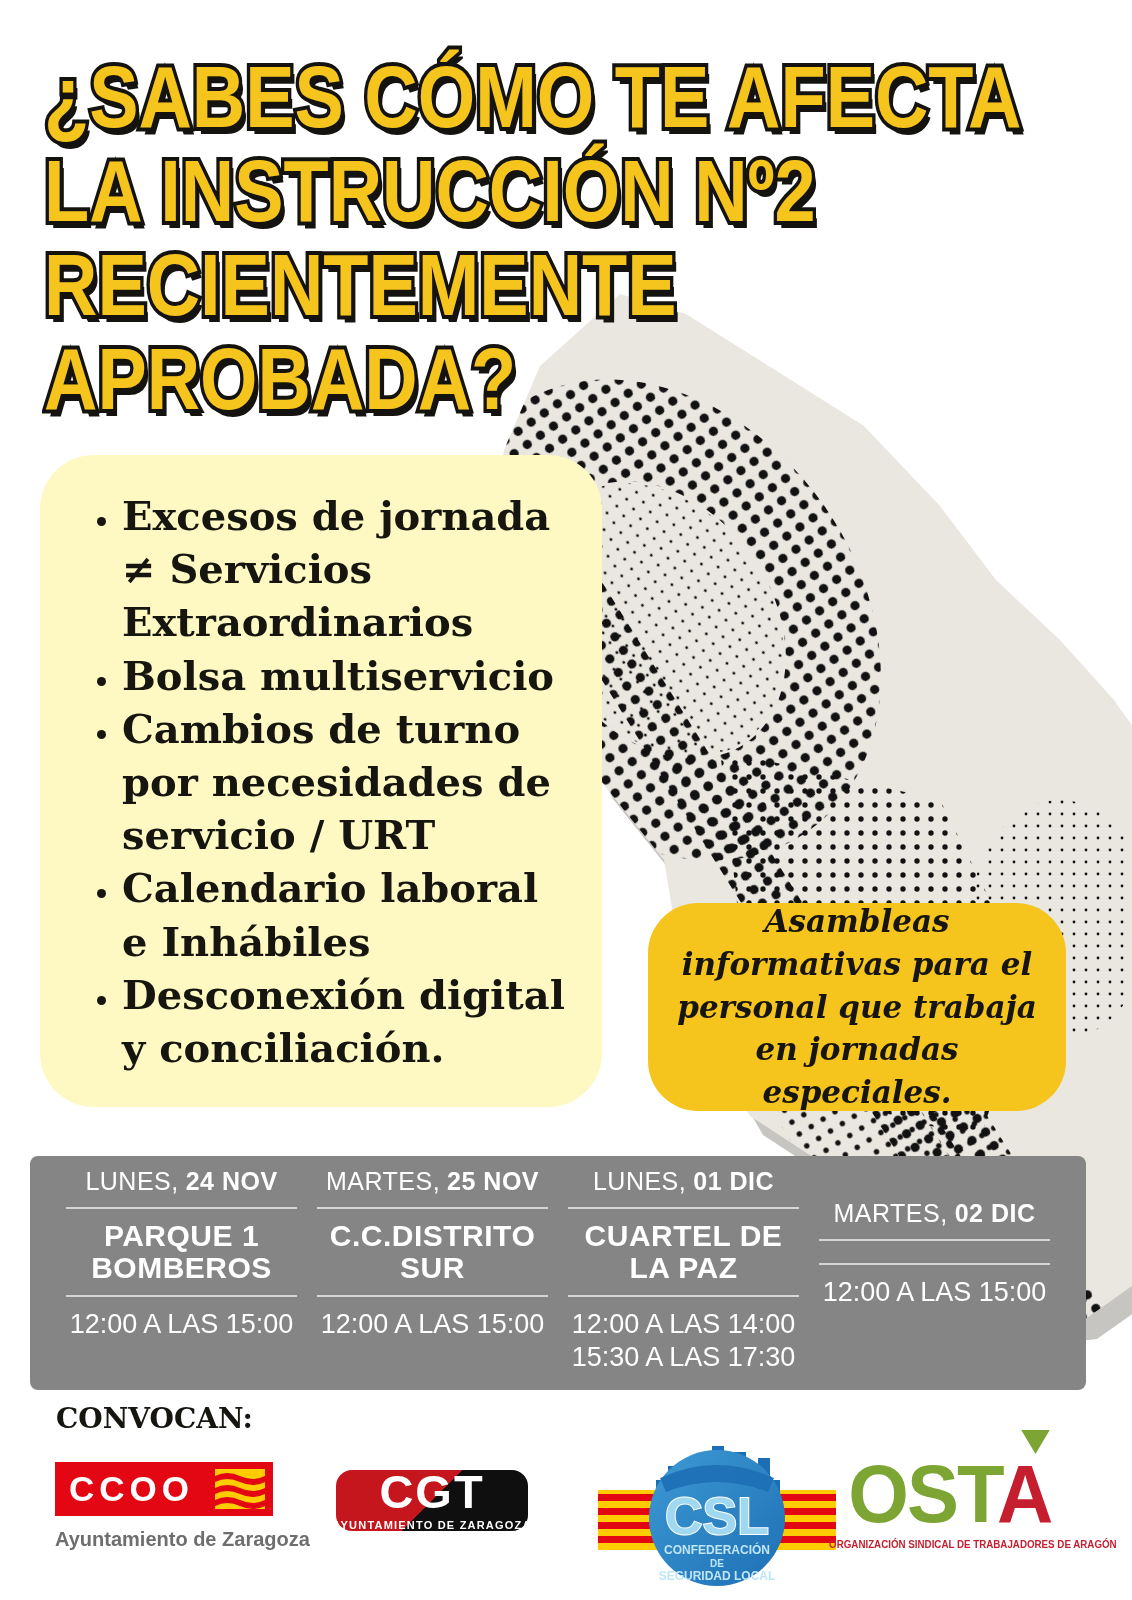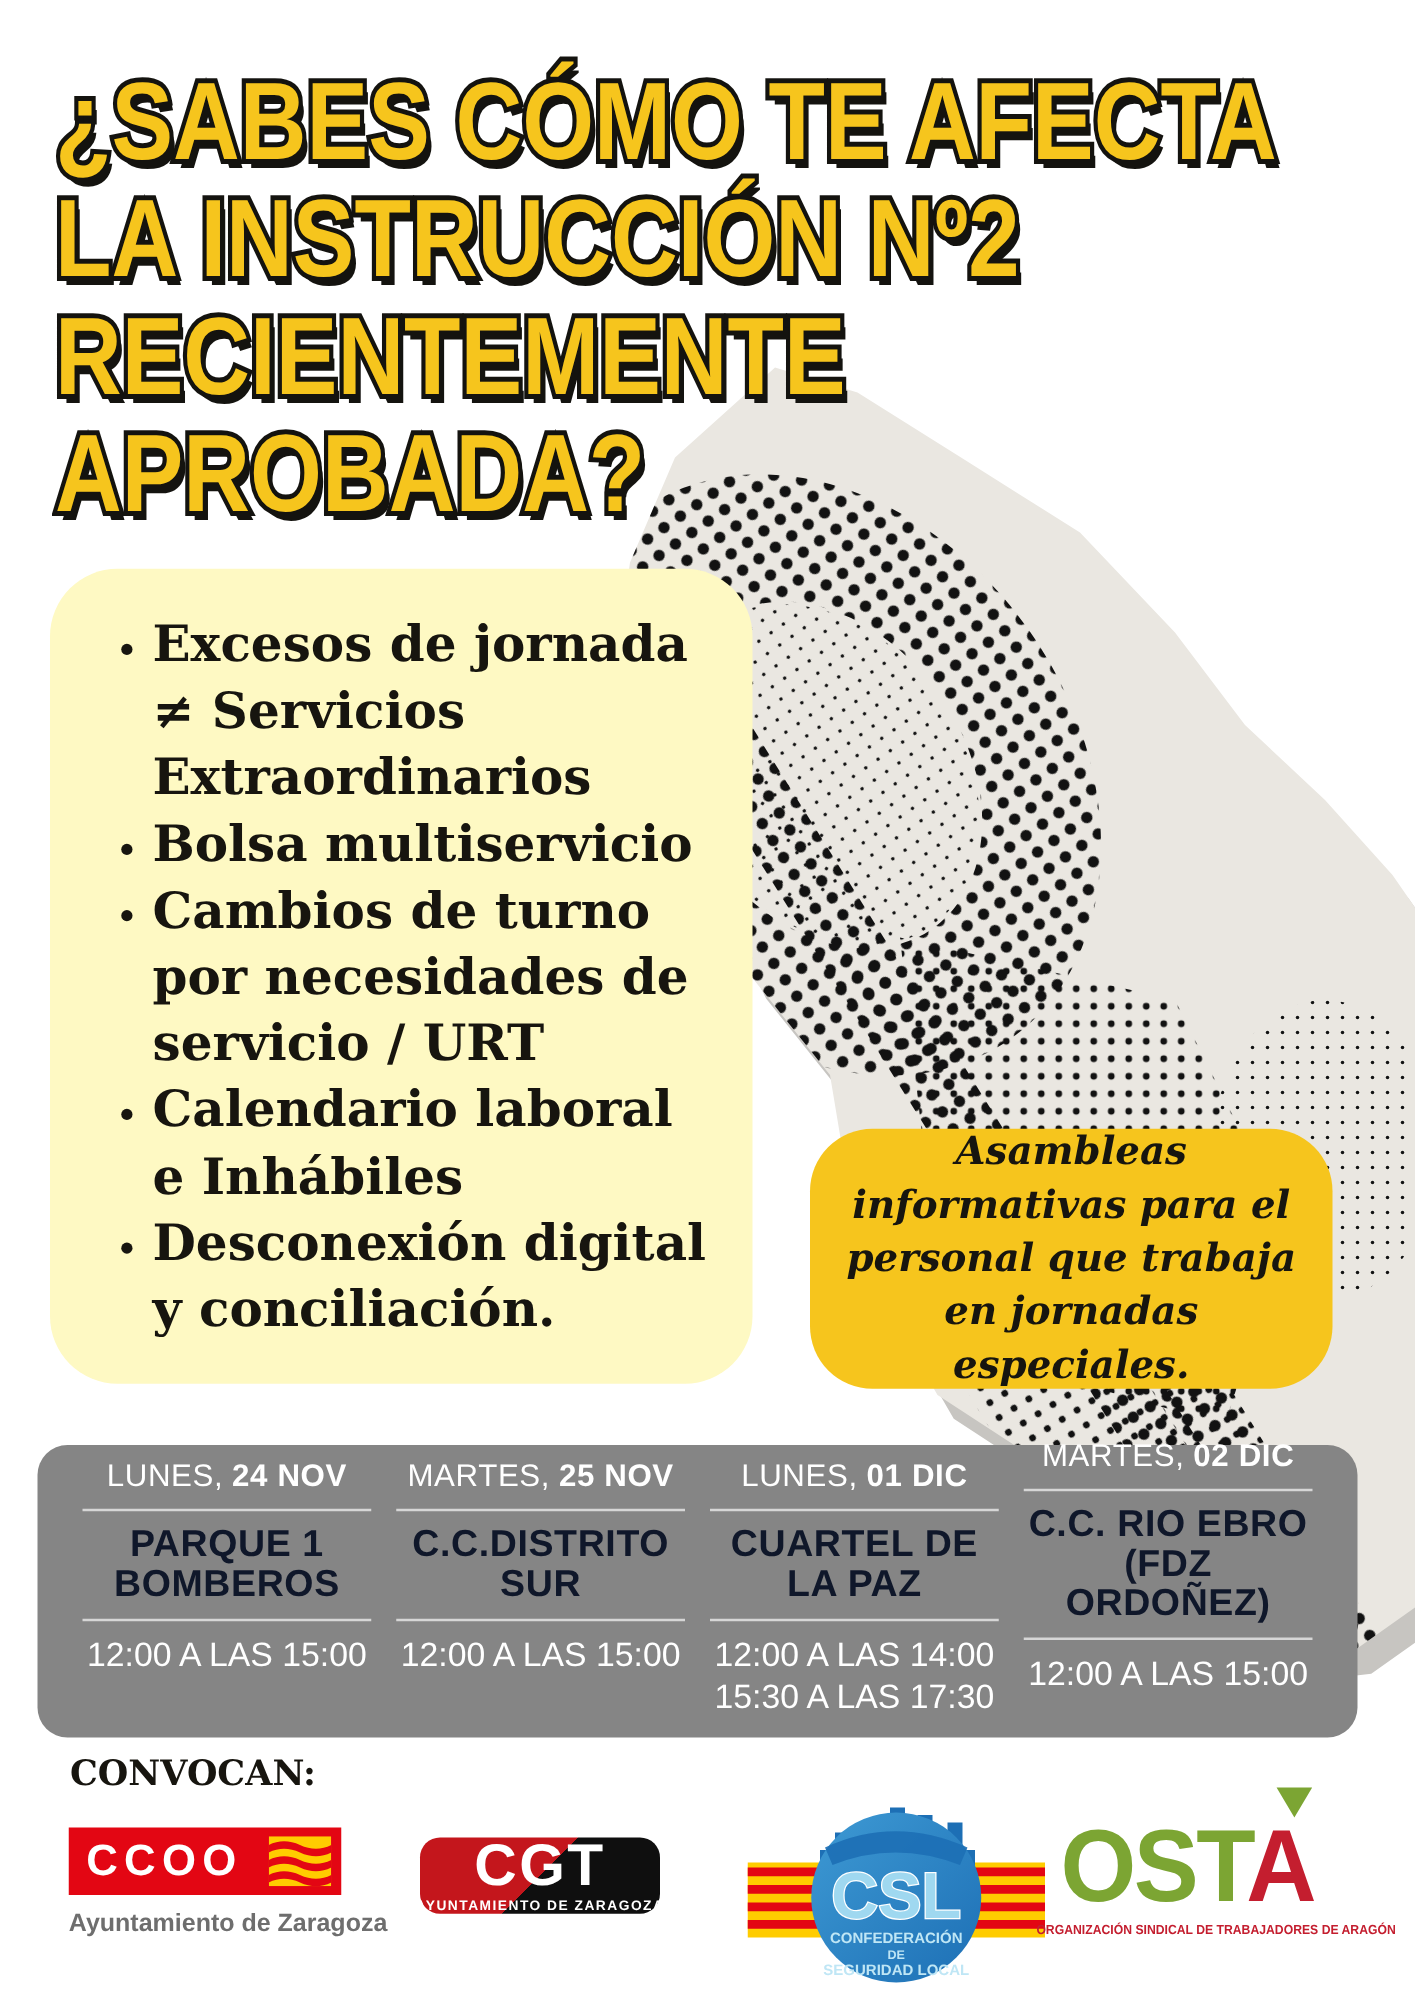--- a/index.html
+++ b/index.html
@@ -33,27 +33,27 @@
 
   
   .callout-box{position:absolute;left:648px;top:903px;width:418px;height:208px;
     background:#F6C51D;border-radius:50px;z-index:4;box-sizing:border-box;
     display:flex;align-items:center;justify-content:center;padding:10px 26px;text-align:center;}
   .callout-text{font-family:"DejaVu Serif","Liberation Serif",serif;font-weight:700;
     font-size:31px;line-height:1.38;color:#17150f;font-style:italic;}
 
   
   .banner{position:absolute;left:30px;top:1156px;width:1056px;height:234px;
-    background:#858585;border-radius:24px;z-index:5;box-sizing:border-box;
+    background:#858585;border-radius:8px;z-index:5;box-sizing:border-box;
     display:flex;align-items:center;padding:0 26px;}
   .sched-col{flex:1 1 0;display:flex;flex-direction:column;align-items:center;padding:0 10px;min-width:0;}
   .sched-day{color:#ffffff;font-size:25px;letter-spacing:.5px;white-space:nowrap;}
   .sched-day .b{font-weight:700;margin-left:7px;}
   .sep{width:100%;height:2px;background:#d6d6d6;margin:11px 0;}
-  .sched-place{color:#0f172a;font-weight:700;font-size:30px;line-height:1.06;
+  .sched-place{color:#ffffff;font-weight:700;font-size:30px;line-height:1.06;
     text-align:center;letter-spacing:.5px;min-height:64px;display:flex;align-items:center;justify-content:center;}
   .times{min-height:72px;display:flex;flex-direction:column;align-items:center;}
   .sched-time{color:#ffffff;font-size:27px;line-height:1.25;text-align:center;white-space:nowrap;}
 
   
   .convocan{position:absolute;left:56px;top:1402px;z-index:5;
     font-family:"DejaVu Serif","Liberation Serif",serif;font-weight:700;font-size:28px;color:#17150f;}
 
   .ccoo{position:absolute;left:55px;top:1462px;width:218px;z-index:5;}
   .ccoo-rect{height:54px;background:#E30613;display:flex;align-items:center;padding:0 8px 0 14px;}
@@ -192,21 +192,20 @@
         <div class="sched-time">12:00 A LAS 14:00</div>
         <div class="sched-time">15:30 A LAS 17:30</div>
       </div>
     </div>
 
     <div class="sched-col">
       <div class="sched-day">
         <span>MARTES,</span><span class="b">02 DIC</span>
       </div>
       <div class="sep"></div>
-      <div class="sched-place">C.C. RIO EBRO (FDZ ORDOÑEZ)</div>
       <div class="sep"></div>
       <div class="times">
         <div class="sched-time">12:00 A LAS 15:00</div>
       </div>
     </div>
 
   </div>
 
   <div class="convocan">CONVOCAN:</div>
 

